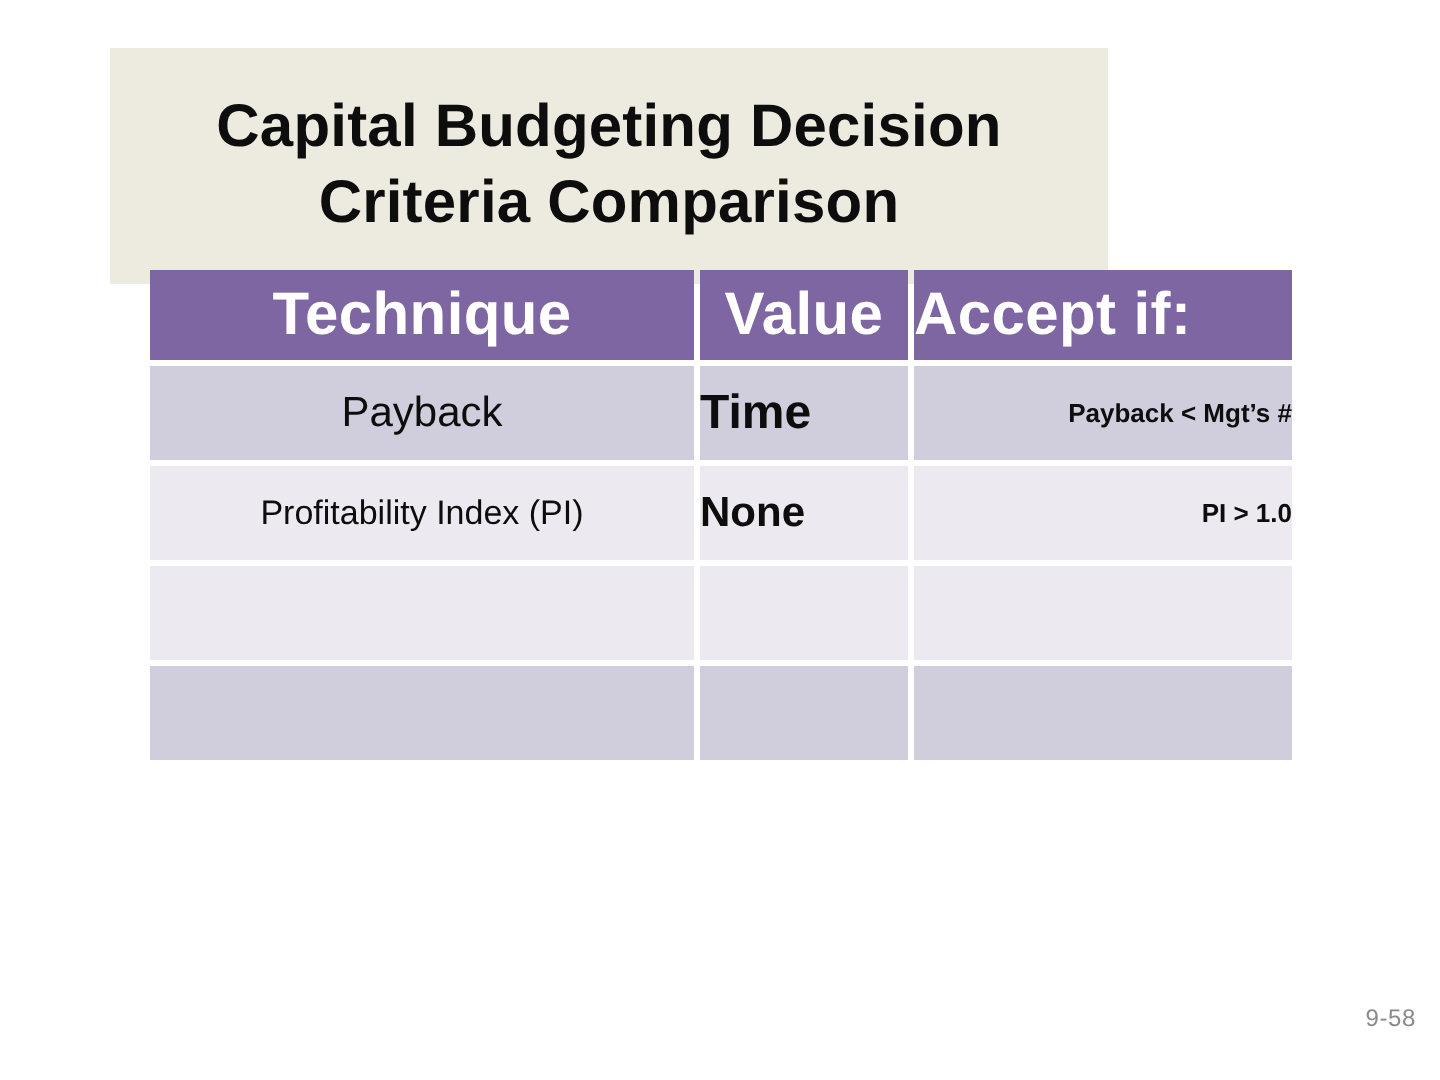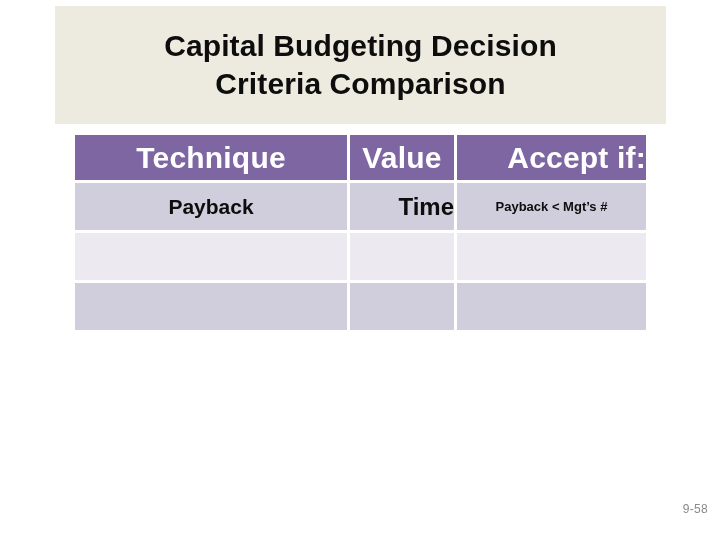--- a/index.html
+++ b/index.html
@@ -12,22 +12,22 @@
     background: #ffffff;
     font-family: "Liberation Sans", sans-serif;
     overflow: hidden;
     position: relative;
   }
 
   
   #title-banner {
     position: absolute;
     left: 55px;
-    top: 6px;
-    width: 611px;
+    top: 24px;
+    width: 499px;
     height: 118px;
     background: #edebe0;
     display: flex;
     align-items: center;
     justify-content: center;
     box-sizing: border-box;
   }
   #title-text {
     font-size: 30px;
     font-weight: bold;
@@ -64,48 +64,48 @@
   .hdr-cell {
     background: #7d66a2;
     color: #ffffff;
     height: 45px;
     font-size: 30px;
     font-weight: bold;
     text-align: center;
     letter-spacing: 0.2px;
   }
   .hdr-cell.accept-hdr {
-    text-align: right;
+    text-align: left;
     padding-left: 14px;
   }
 
   
   tr.row-dark td  { background: #d0cddd; }
   tr.row-light td { background: #eceaf0; }
 
   .body-row td { height: 47px; }
 
   .cell-technique {
     text-align: center;
     font-size: 17px;
-    font-weight: bold;
+    font-weight: normal;
     color: #0d0d0d;
   }
   .cell-technique.first-big { font-size: 21px; }
 
   .cell-units {
-    text-align: right;
+    text-align: left;
     font-size: 21px;
     font-weight: bold;
     color: #0d0d0d;
   }
   .cell-units.units-big { font-size: 24px; }
 
   .cell-accept {
-    text-align: center;
+    text-align: right;
     padding-left: 8px;
     font-size: 13px;
     font-weight: bold;
     color: #0d0d0d;
   }
 
   .empty-row td { height: 47px; }
 
   
   #page-number {
@@ -142,20 +142,25 @@
   <tbody>
 
     <tr class="body-row row-dark">
       <td class="cell-technique first-big">Payback</td>
       <td class="cell-units units-big">Time</td>
       <td class="cell-accept">Payback &lt; Mgt’s #</td>
     </tr>
 
 
 
+    <tr class="body-row row-light">
+      <td class="cell-technique">Profitability Index (PI)</td>
+      <td class="cell-units">None</td>
+      <td class="cell-accept">PI &gt; 1.0</td>
+    </tr>
 
 
     <tr class="body-row empty-row row-light">
       <td class="cell-technique"></td>
       <td class="cell-units"></td>
       <td class="cell-accept"></td>
     </tr>
 
     <tr class="body-row empty-row row-dark">
       <td class="cell-technique"></td>

